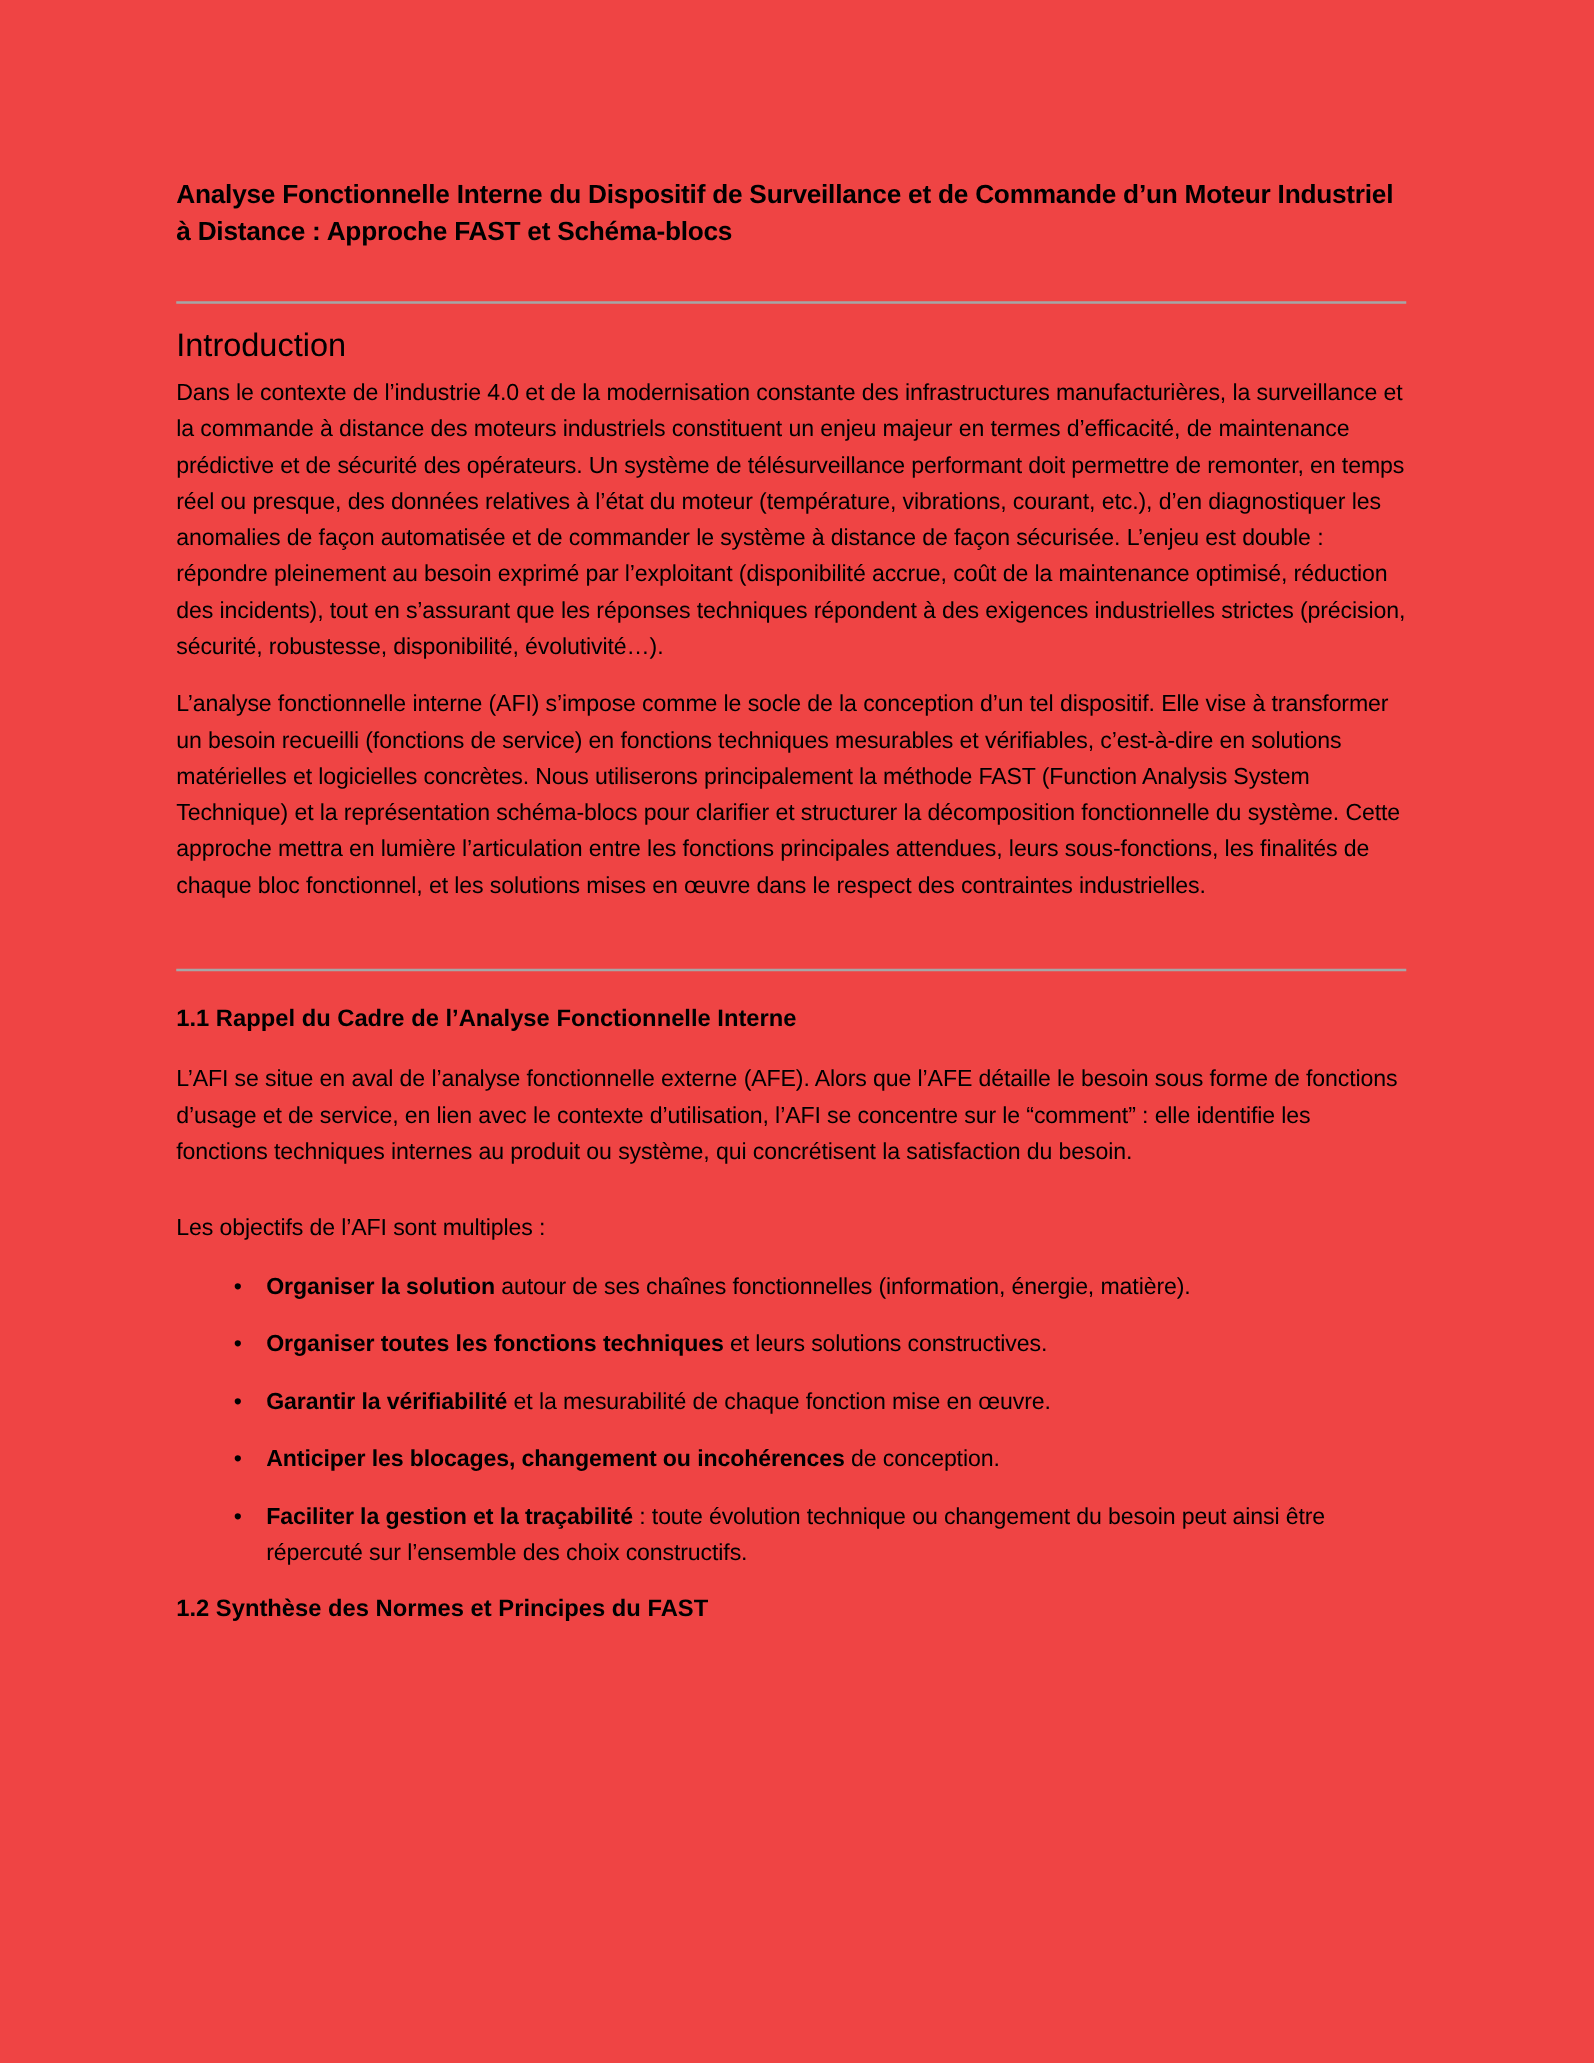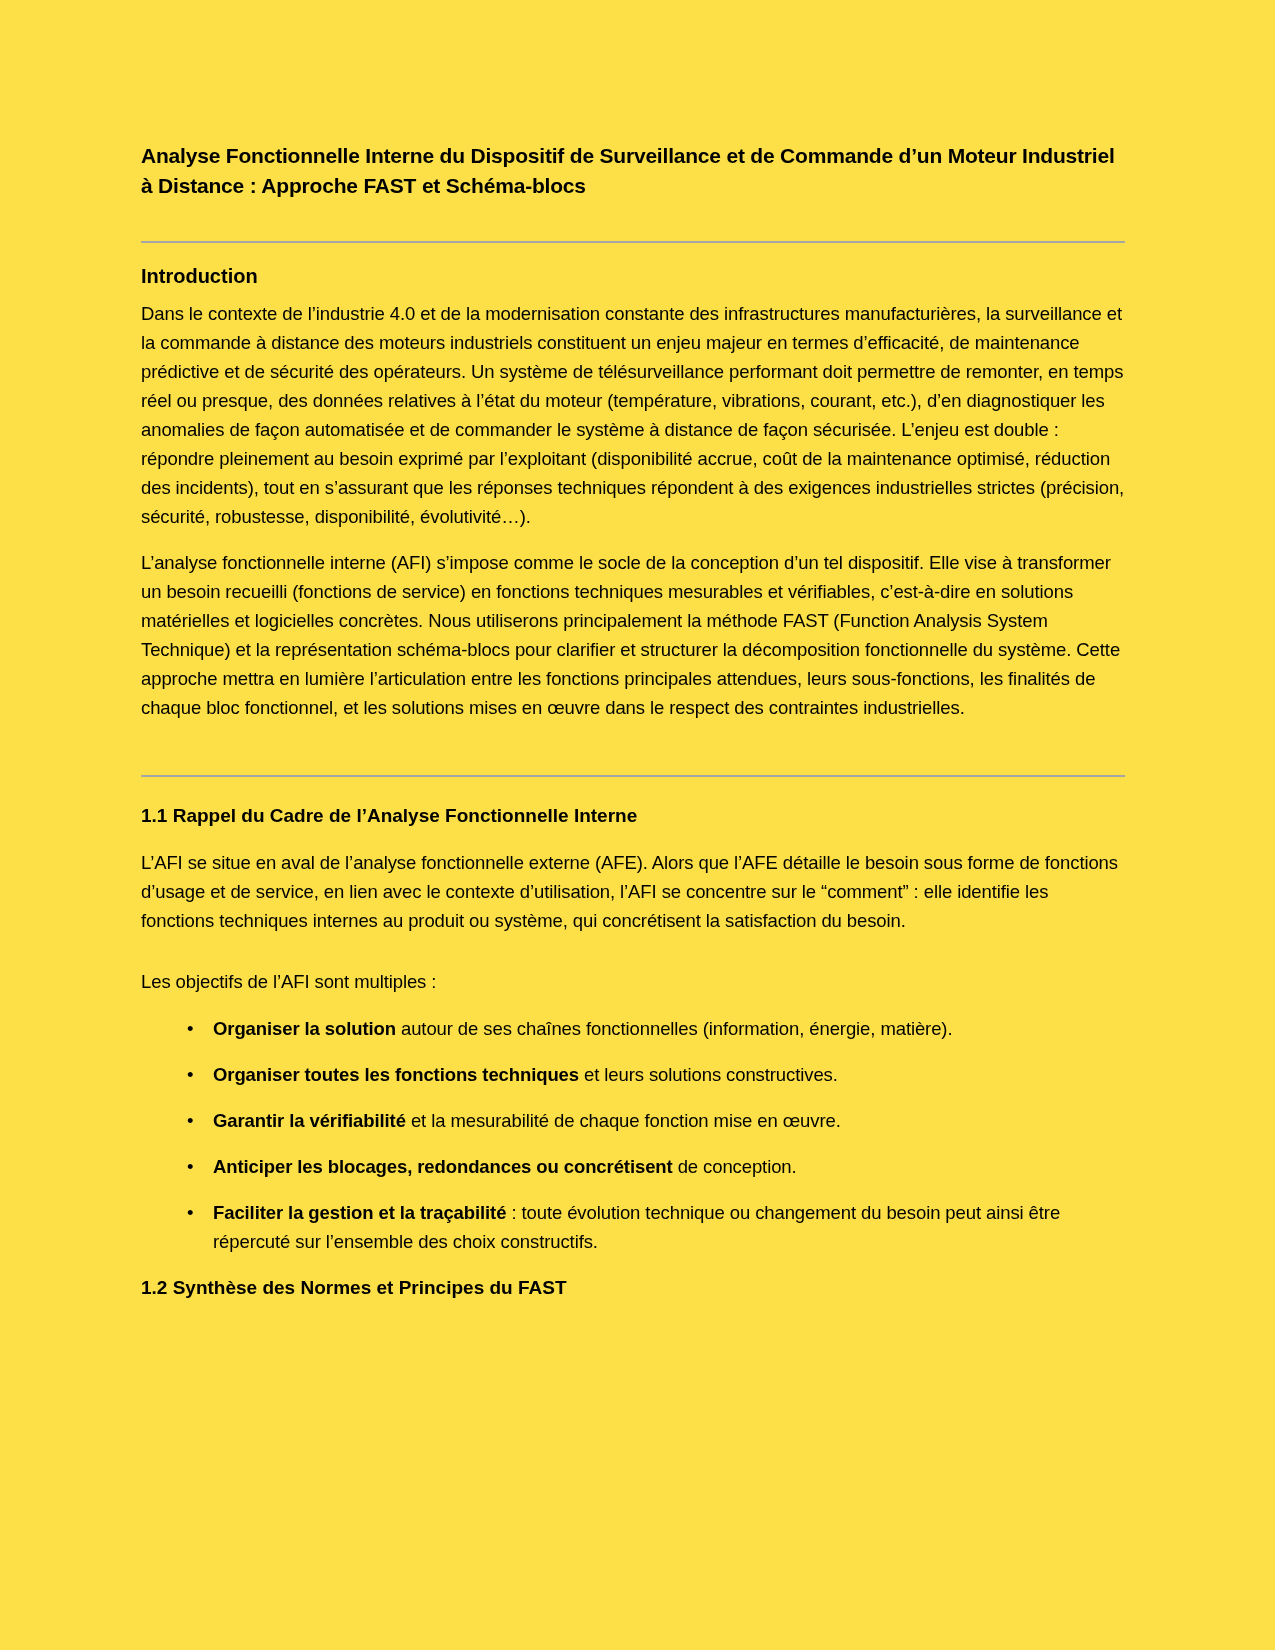--- a/index.html
+++ b/index.html
@@ -7,39 +7,39 @@
   body {
     width: 1275px;
     height: 1650px;
     font-family: "Liberation Sans", sans-serif;
     color: #000000;
     overflow: hidden;
   }
   .page {
     width: 1275px;
     height: 1650px;
-    background: #fde047;
+    background: #ef4444;
     padding: 141px 150px 0 141px;
   }
   .doc-title {
     font-size: 21px;
     font-weight: 700;
     line-height: 30px;
     letter-spacing: -0.2px;
   }
   .rule {
     height: 2px;
     background: #a6a6a6;
     border: none;
   }
   .rule-1 { margin-top: 40px; }
   .rule-2 { margin-top: 53px; }
   h2.section-heading {
-    font-size: 20px;
-    font-weight: 700;
+    font-size: 26px;
+    font-weight: 400;
     line-height: 26px;
   }
   .h-intro  { margin-top: 20px; }
   .h-cadre  { margin-top: 34px; }
   h3.sub-heading {
     font-size: 19px;
     font-weight: 700;
     line-height: 26px;
   }
   .h-11 { margin-top: 26px; }
@@ -105,21 +105,21 @@
     <li>
       <span class="bullet-marker">•</span>
       <span class="lead-bold">Organiser toutes les fonctions techniques</span><span> et leurs solutions constructives.</span>
     </li>
     <li>
       <span class="bullet-marker">•</span>
       <span class="lead-bold">Garantir la vérifiabilité</span><span> et la mesurabilité de chaque fonction mise en œuvre.</span>
     </li>
     <li>
       <span class="bullet-marker">•</span>
-      <span class="lead-bold">Anticiper les blocages, redondances ou concrétisent</span><span> de conception.</span>
+      <span class="lead-bold">Anticiper les blocages, changement ou incohérences</span><span> de conception.</span>
     </li>
     <li>
       <span class="bullet-marker">•</span>
       <span class="lead-bold">Faciliter la gestion et la traçabilité</span><span> : toute évolution technique ou changement du besoin peut ainsi être répercuté sur l’ensemble des choix constructifs.</span>
     </li>
   </ul>
 
   <h3 class="sub-heading h-12">1.2 Synthèse des Normes et Principes du FAST</h3>
 
 </div>

